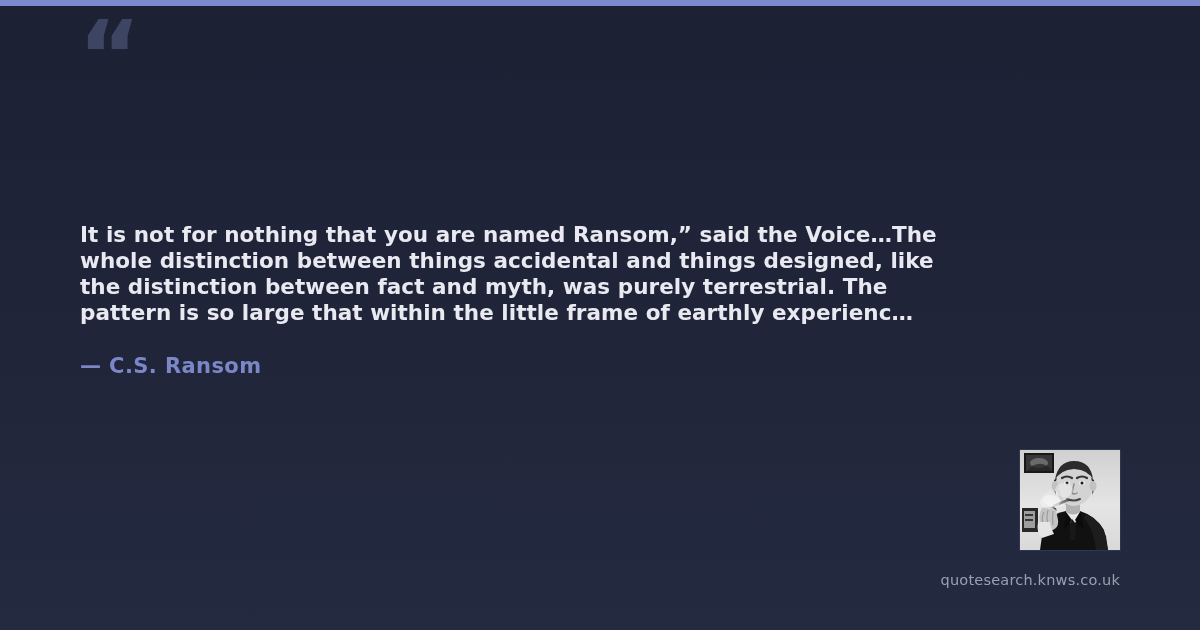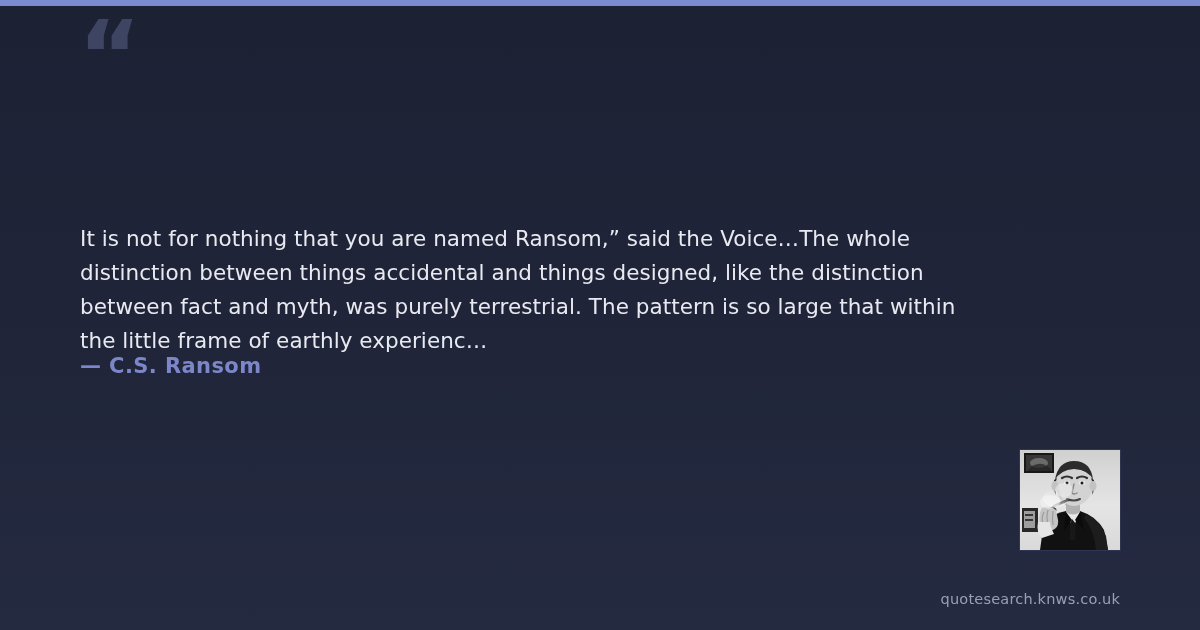--- a/index.html
+++ b/index.html
@@ -48,23 +48,23 @@
     user-select: none;
   }
 
   
   .quote-body {
     position: absolute;
     left: 80px;
     top: 222px;
     width: 900px;
     font-size: 21.5px;
-    line-height: 34px;
+    line-height: 26px;
     color: #e9eaf1;
-    font-weight: 400;
+    font-weight: 700;
     letter-spacing: 0.05px;
   }
 
   
   .quote-author {
     position: absolute;
     left: 80px;
     top: 354px;
     font-size: 21px;
     font-weight: 700;
@@ -82,21 +82,21 @@
     outline: 1px solid #39416090;
     overflow: hidden;
     background: #cfcfcf;
   }
   .portrait-frame svg { display: block; width: 100px; height: 100px; }
 
   
   .site-url {
     position: absolute;
     right: 80px;
-    top: 591px;
+    top: 572px;
     font-size: 14.5px;
     color: #9aa0b4;
     letter-spacing: 0.2px;
     text-align: right;
   }
 </style>
 </head>
 <body>
 
 <div class="quote-card">

